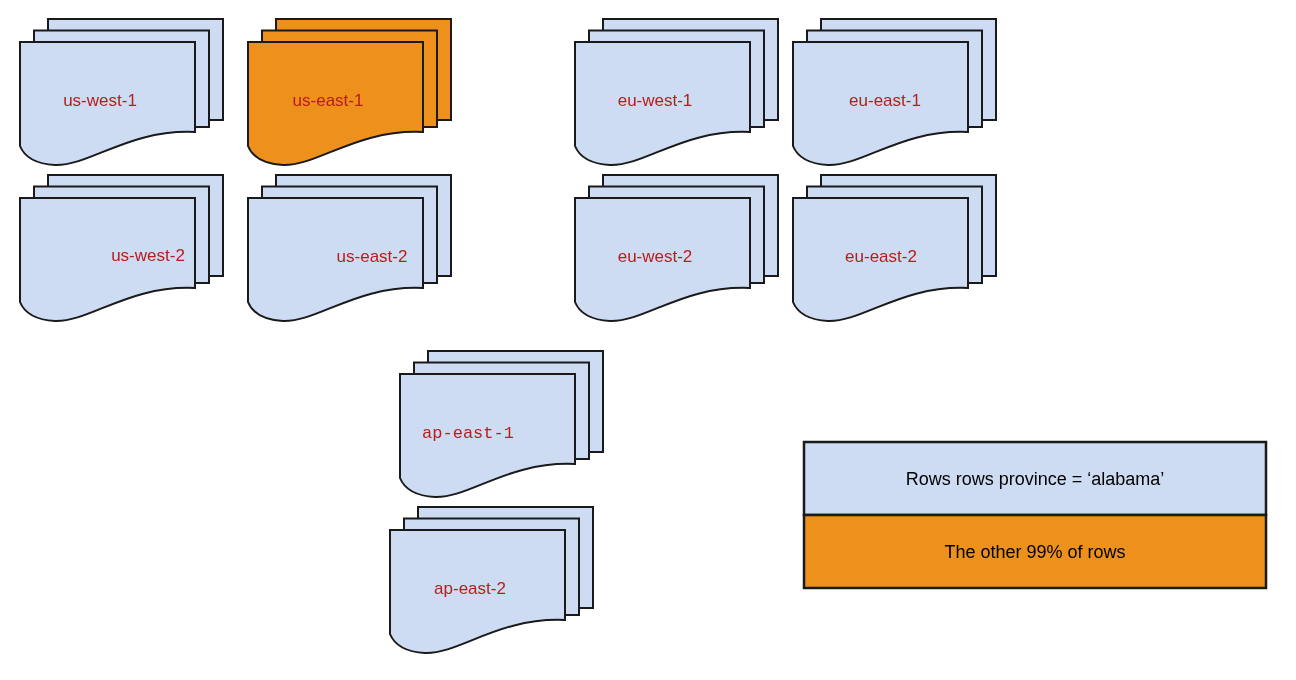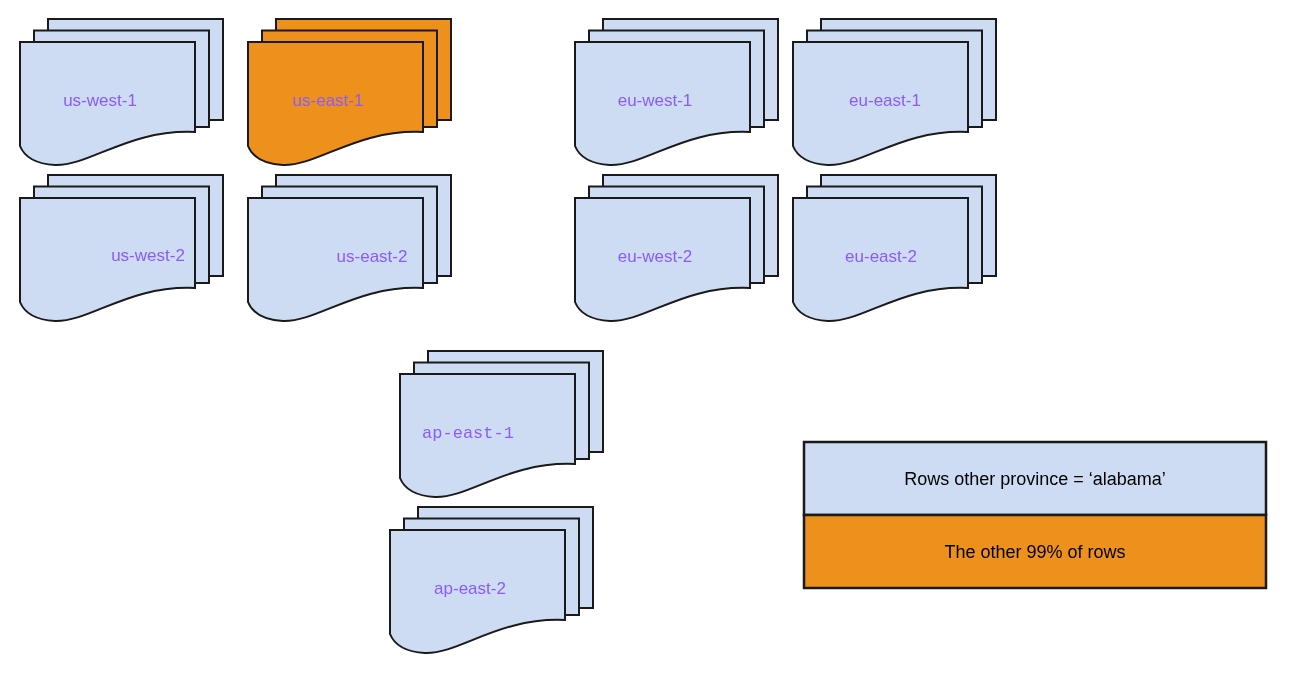--- a/index.html
+++ b/index.html
@@ -18,21 +18,21 @@
     position: absolute;
     left: 0;
     top: 0;
     width: 1296px;
     height: 680px;
   }
   .stack-label {
     position: absolute;
     font-family: "Liberation Sans", sans-serif;
     font-size: 17px;
-    color: #8b5cf6;
+    color: #b91c1c;
     white-space: nowrap;
     text-align: center;
     transform: translate(-50%, -50%);
     pointer-events: none;
   }
   .legend-label {
     position: absolute;
     font-family: "Liberation Sans", sans-serif;
     font-size: 18px;
     color: #000000;
@@ -104,14 +104,14 @@
 <div class="stack-label" style="left: 100px; top: 101px;">us-west-1</div>
 <div class="stack-label" style="left: 328px; top: 101px;">us-east-1</div>
 <div class="stack-label" style="left: 655px; top: 101px;">eu-west-1</div>
 <div class="stack-label" style="left: 885px; top: 101px;">eu-east-1</div>
 <div class="stack-label" style="left: 100px; top: 256px; margin-left: 48px;">us-west-2</div>
 <div class="stack-label" style="left: 328px; top: 257px; margin-left: 44px;">us-east-2</div>
 <div class="stack-label" style="left: 655px; top: 257px;">eu-west-2</div>
 <div class="stack-label" style="left: 873px; top: 257px; margin-left: 8px;">eu-east-2</div>
 <div class="stack-label" style="left: 468px; top: 433px; font-family: Liberation Mono, monospace;">ap-east-1</div>
 <div class="stack-label" style="left: 470px; top: 589px;">ap-east-2</div>
-<div class="legend-label" style="left: 1035px; top: 478.5px;">Rows other province = ‘alabama’</div>
+<div class="legend-label" style="left: 1035px; top: 478.5px;">Rows rows province = ‘alabama’</div>
 <div class="legend-label" style="left: 1035px; top: 551.5px;">The other 99% of rows</div>
 
 </body></html>

